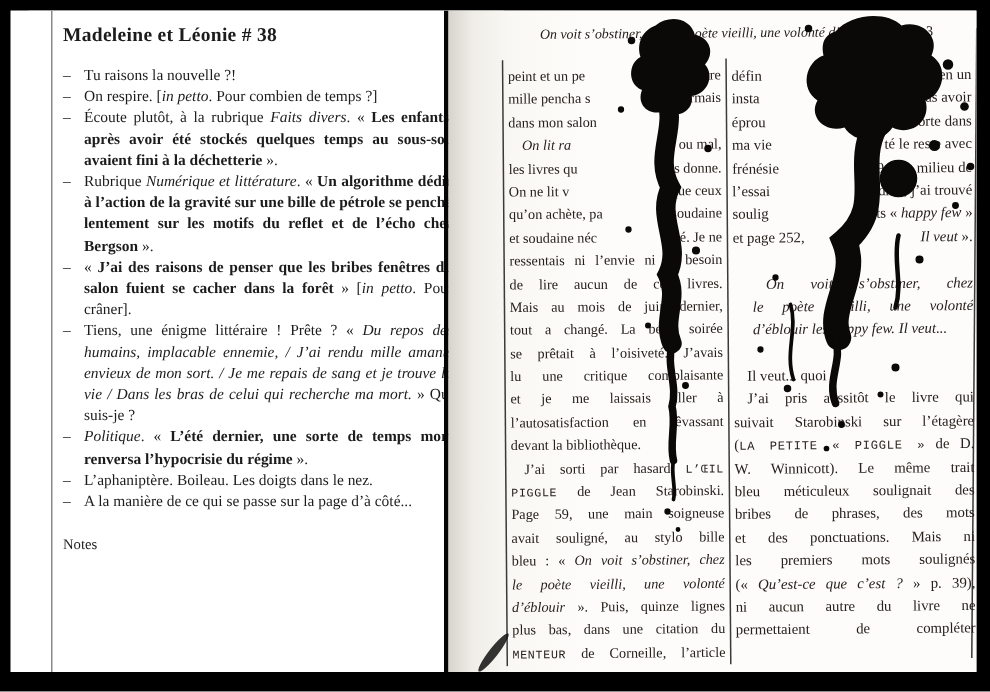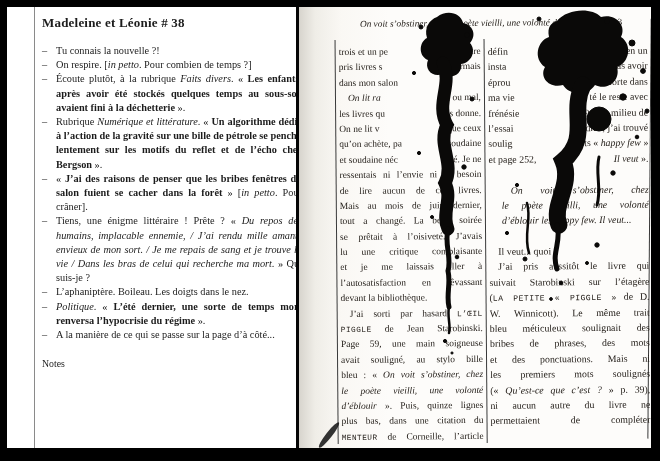--- a/index.html
+++ b/index.html
@@ -53,28 +53,28 @@
 <body>
 
 <div class="canvas">
   <div class="sheet">
 
     <div class="left-page">
       <div class="left-margin-rule"></div>
       <div class="left-content">
         <h1 class="page-title">Madeleine et Léonie # 38</h1>
         <div id="left-items">
-            <div class="item"><span class="dash">–</span><span>Tu connais la nouvelle ?!</span></div>
+            <div class="item"><span class="dash">–</span><span>Tu raisons la nouvelle ?!</span></div>
             <div class="item"><span class="dash">–</span><span>On respire. [</span><span class="i">in petto</span><span>. Pour combien de temps ?]</span></div>
             <div class="item"><span class="dash">–</span><span>Écoute plutôt, à la rubrique </span><span class="i">Faits divers</span><span>. « </span><span class="b">Les enfants, après avoir été stockés quelques temps au sous-sol, avaient fini à la déchetterie</span><span> ».</span></div>
             <div class="item"><span class="dash">–</span><span>Rubrique </span><span class="i">Numérique et littérature</span><span>. « </span><span class="b">Un algorithme dédié à l’action de la gravité sur une bille de pétrole se pencha lentement sur les motifs du reflet et de l’écho chez Bergson</span><span> ».</span></div>
             <div class="item"><span class="dash">–</span><span>« </span><span class="b">J’ai des raisons de penser que les bribes fenêtres du salon fuient se cacher dans la forêt</span><span> » [</span><span class="i">in petto</span><span>. Pour crâner].</span></div>
             <div class="item"><span class="dash">–</span><span>Tiens, une énigme littéraire ! Prête ? « </span><span class="i">Du repos des humains, implacable ennemie, / J’ai rendu mille amants envieux de mon sort. / Je me repais de sang et je trouve la vie / Dans les bras de celui qui recherche ma mort.</span><span> » Qui suis-je ?</span></div>
+            <div class="item"><span class="dash">–</span><span class="i">Politique</span><span>. « </span><span class="b">L’été dernier, une sorte de temps mort renversa l’hypocrisie du régime</span><span> ».</span></div>
             <div class="item"><span class="dash">–</span><span>L’aphaniptère. Boileau. Les doigts dans le nez.</span></div>
-            <div class="item"><span class="dash">–</span><span class="i">Politique</span><span>. « </span><span class="b">L’été dernier, une sorte de temps mort renversa l’hypocrisie du régime</span><span> ».</span></div>
             <div class="item"><span class="dash">–</span><span>A la manière de ce qui se passe sur la page d’à côté...</span></div>
           </div>
         <div class="notes">
           <div class="notes-label">Notes</div>
 
         </div>
       </div>
     </div>
 
     <div class="page-divider"></div>
@@ -82,25 +82,25 @@
     <div class="right-page">
       <div class="rp-inner">
         <div class="running-header">On voit s’obstiner, chez le poète vieilli, une volonté d’éblouir</div>
         <div class="page-number">3</div>
         <div class="columns">
           <div class="col-rule rule-a"></div>
           <div class="col-rule rule-mid"></div>
           <div class="col-rule rule-right"></div>
           <div class="colA" id="colA">
               <div class="tline split">
-                <span><span>trois et un pe</span></span>
+                <span><span>peint et un pe</span></span>
                 <span><span>de quatre</span></span>
               </div>
               <div class="tline split">
-                <span><span>pris livres s</span></span>
+                <span><span>mille pencha s</span></span>
                 <span><span>désormais</span></span>
               </div>
               <div class="tline noj"><span>dans mon salon</span></div>
               <div class="tline split ind">
                 <span><span>On lit ra</span></span>
                 <span><span>, ou mal,</span></span>
               </div>
               <div class="tline split">
                 <span><span>les livres qu</span></span>
                 <span><span>s donne.</span></span>

